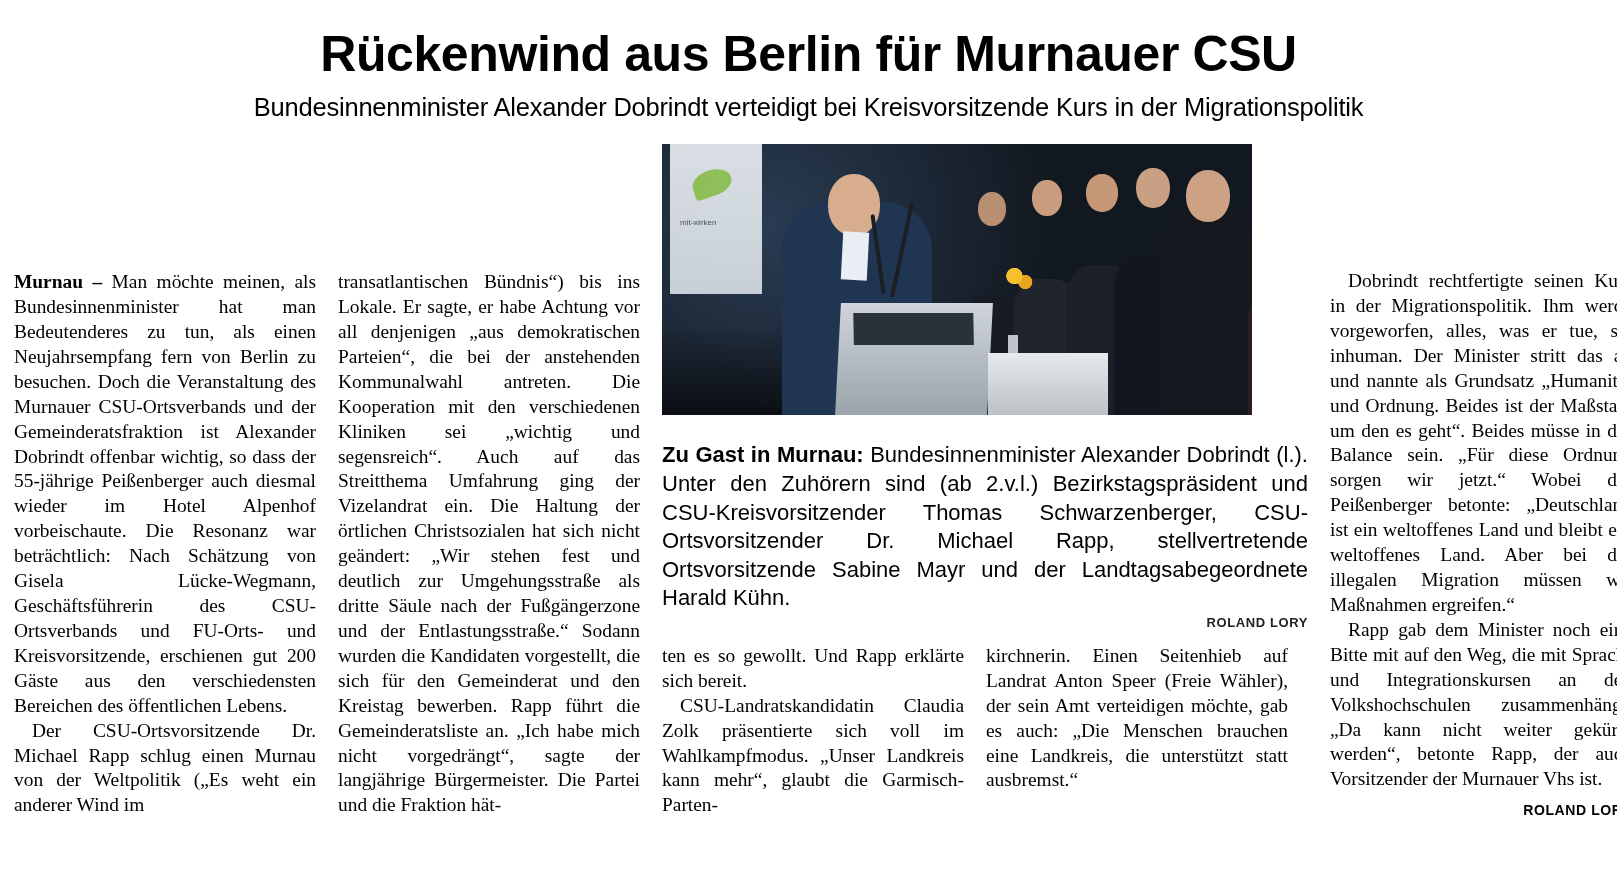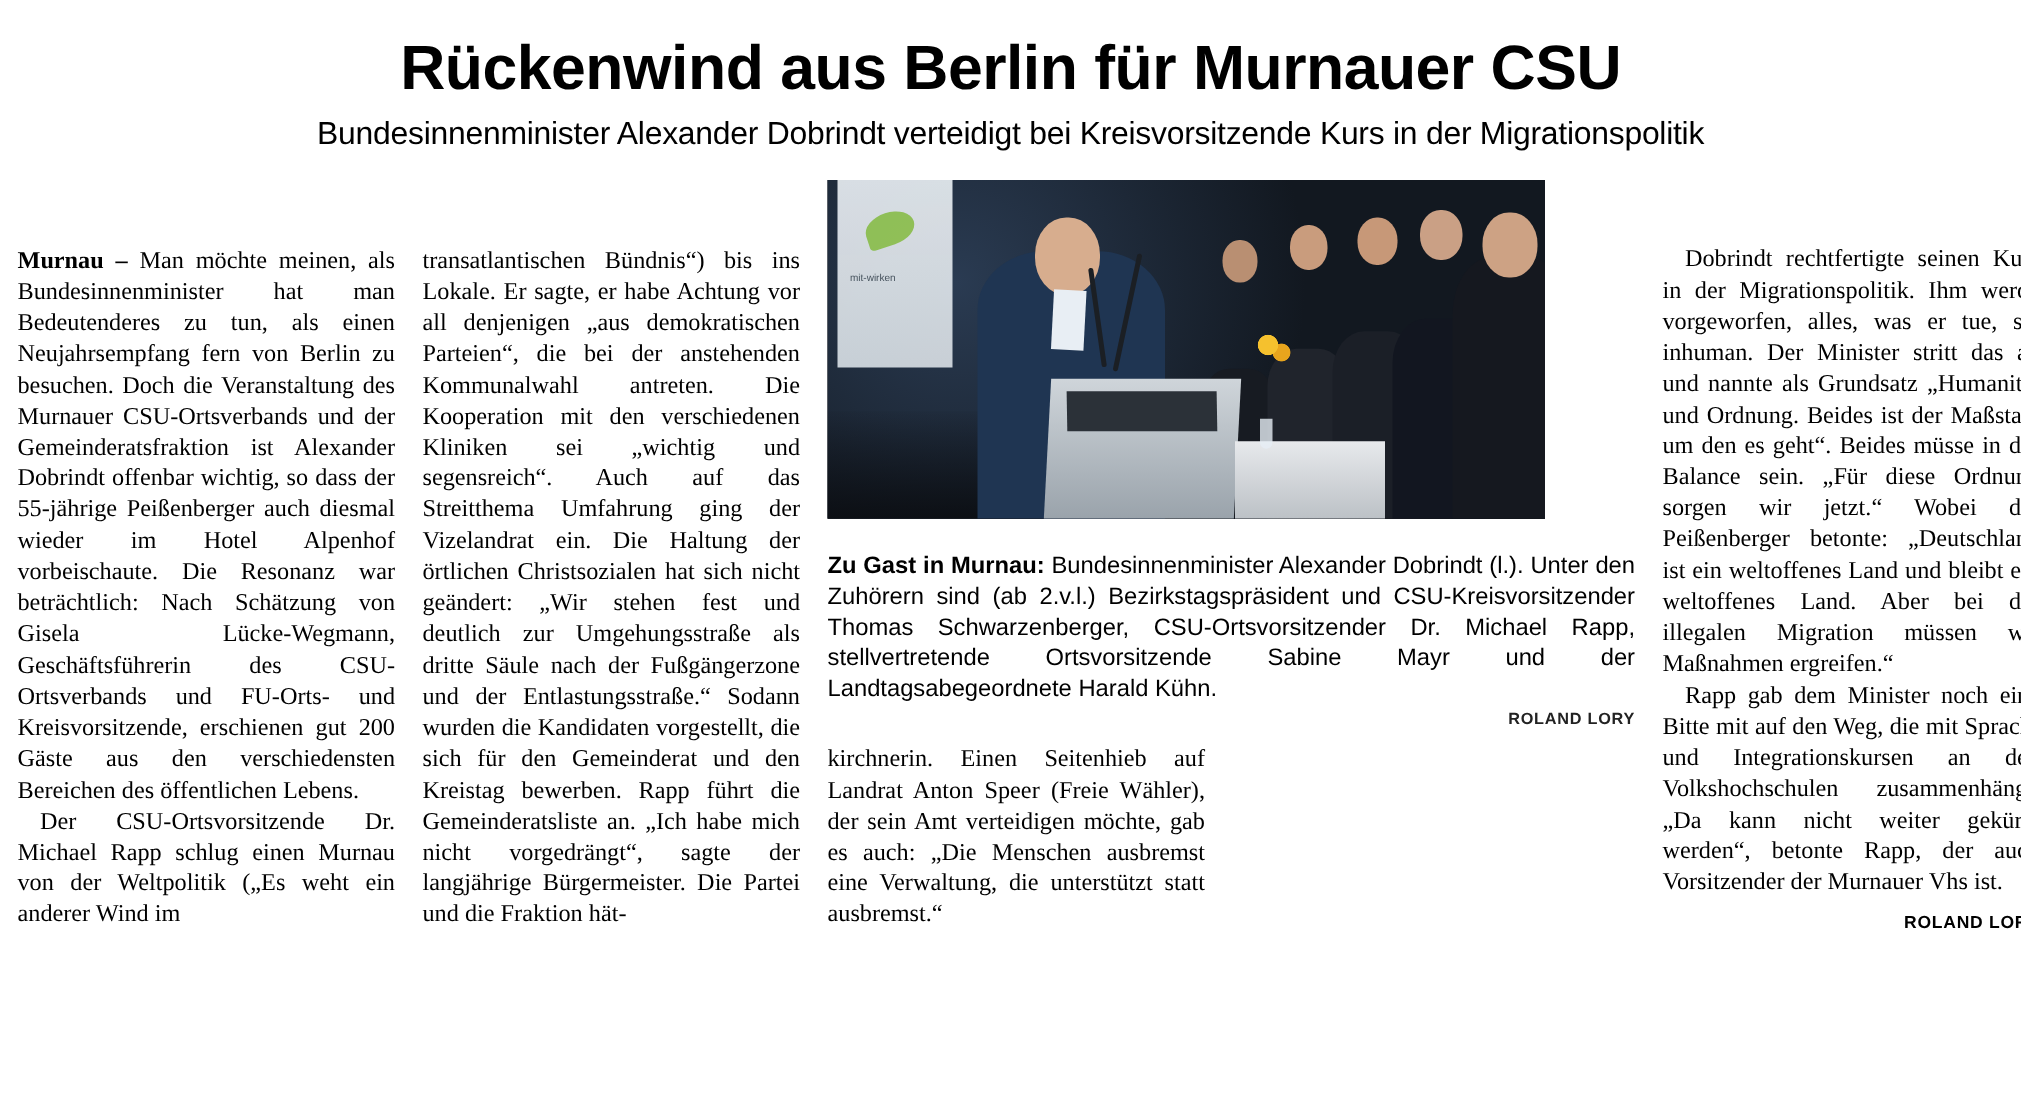--- a/index.html
+++ b/index.html
@@ -72,20 +72,21 @@
   .center-block {
     width: 646px;
     flex: 0 0 646px;
   }
   .photo {
     position: relative;
     width: 574px;
     height: 271px;
     overflow: hidden;
     background: #14161c;
+    padding-left: 16px;
   }
   .photo .bg-wall {
     position: absolute;
     inset: 0;
     background:
       radial-gradient(circle at 18% 30%, #2a3b52 0%, #121820 55%),
       linear-gradient(to bottom, #1a2330 0%, #0e1218 100%);
   }
   .photo .banner {
     position: absolute;
@@ -161,21 +162,21 @@
     font-family: "Liberation Sans", sans-serif;
     font-size: 13px;
     letter-spacing: .6px;
     text-align: right;
     font-weight: bold;
     color: #222;
     margin-top: 2px;
   }
   .caption {
     font-family: "Liberation Sans", sans-serif;
-    font-size: 19px;
+    font-size: 22px;
     line-height: 1.3;
     text-align: justify;
     text-align-last: left;
     margin: 9px 0 0 0;
   }
   .caption b { font-weight: bold; }
   .center-lower {
     display: flex;
     gap: 22px;
     margin-top: 14px;
@@ -254,21 +255,25 @@
         <div style="position:absolute;left:346px;bottom:56px;width:10px;height:24px;background:rgba(230,238,245,.8);border-radius:0 0 5px 5px;"></div>
       </div>
 
       <div class="cap-credit" style="visibility:hidden;">.</div>
 
       <p class="caption"><b>Zu Gast in Murnau:</b><span> Bundesinnenminister Alexander Dobrindt (l.). Unter den Zuhörern sind (ab 2.v.l.) Bezirkstagspräsident und CSU-Kreisvorsitzender Thomas Schwarzenberger, CSU-Ortsvorsitzender Dr. Michael Rapp, stellvertretende Ortsvorsitzende Sabine Mayr und der Landtagsabegeordnete Harald Kühn.</span></p>
       <div class="cap-credit">ROLAND LORY</div>
 
       <div class="center-lower">
         <div class="col">
-          <p>kirchnerin. Einen Seitenhieb auf Landrat Anton Speer (Freie Wähler), der sein Amt verteidigen möchte, gab es auch: „Die Menschen ausbremst eine Verwaltung, die unterstützt statt ausbremst.“</p>
+          <p>ten es so gewollt. Und Rapp erklärte sich bereit.</p>
+          <p class="indent">CSU-Landratskandidatin Claudia Zolk präsentierte sich voll im Wahlkampfmodus. „Unser Landkreis kann mehr“, glaubt die Garmisch-Parten-</p>
+        </div>
+        <div class="col">
+          <p>kirchnerin. Einen Seitenhieb auf Landrat Anton Speer (Freie Wähler), der sein Amt verteidigen möchte, gab es auch: „Die Menschen brauchen eine Landkreis, die unterstützt statt ausbremst.“</p>
         </div>
       </div>
     </div>
 
     <div class="col">
       <p class="indent">Dobrindt rechtfertigte seinen Kurs in der Migrationspolitik. Ihm werde vorgeworfen, alles, was er tue, sei inhuman. Der Minister stritt das ab und nannte als Grundsatz „Humanität und Ordnung. Beides ist der Maßstab, um den es geht“. Beides müsse in der Balance sein. „Für diese Ordnung sorgen wir jetzt.“ Wobei der Peißenberger betonte: „Deutschland ist ein weltoffenes Land und bleibt ein weltoffenes Land. Aber bei der illegalen Migration müssen wir Maßnahmen ergreifen.“</p>
       <p class="indent">Rapp gab dem Minister noch eine Bitte mit auf den Weg, die mit Sprach- und Integrationskursen an den Volkshochschulen zusammenhängt. „Da kann nicht weiter gekürzt werden“, betonte Rapp, der auch Vorsitzender der Murnauer Vhs ist.</p>
       <div class="endcredit">ROLAND LORY</div>
     </div>
 

